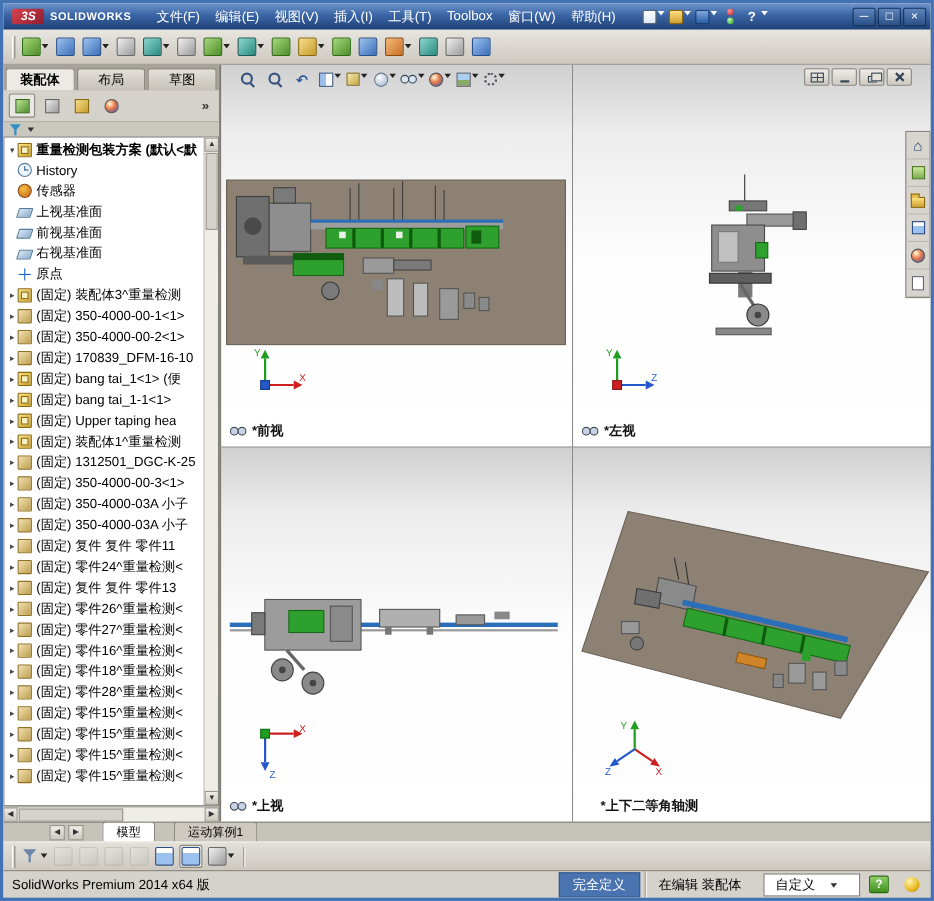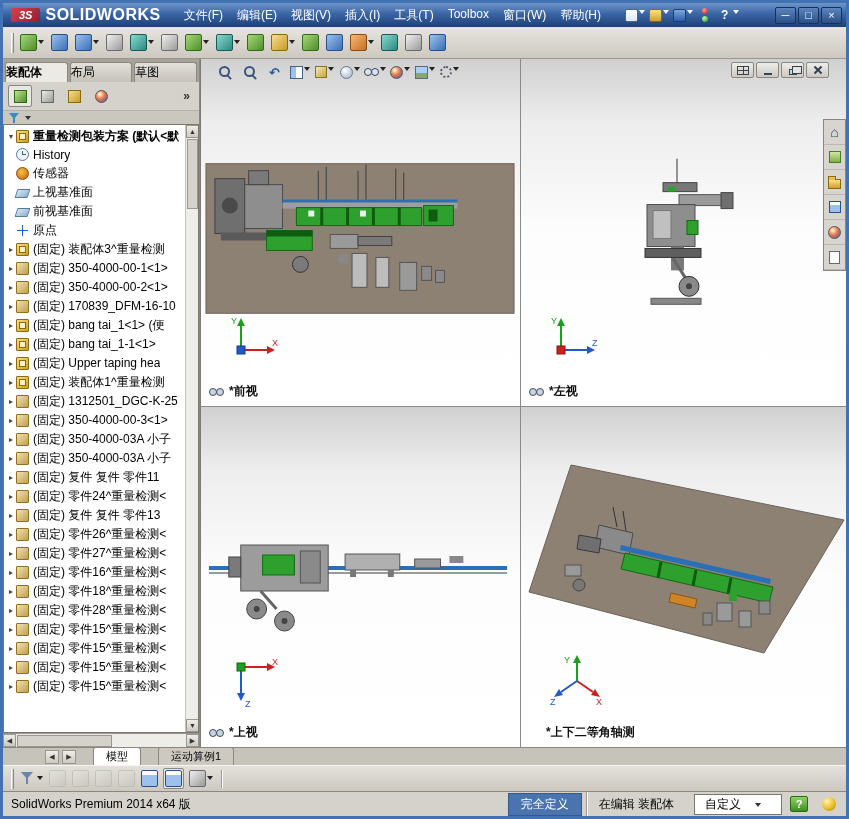--- a/index.html
+++ b/index.html
@@ -3,21 +3,21 @@
 <meta charset="utf-8">
 <style>
 *{margin:0;padding:0;box-sizing:border-box}
 body{font-family:"Liberation Sans","DejaVu Sans",sans-serif;font-size:12px;color:#000;background:#888}
 #win{position:relative;width:849px;height:819px;border:3px solid #4272b4;background:#d5d2cb;overflow:hidden}
 
 
 .titlebar{position:absolute;left:0;top:0;width:843px;height:24px;background:linear-gradient(180deg,#6e95cc 0%,#3a65a5 45%,#1e4076 100%);display:flex;align-items:center;color:#fff}
 .logo{display:flex;align-items:center;gap:5px;padding:0 8px}
 .logo-badge{background:linear-gradient(135deg,#d8414f,#8f1f2f);color:#fff;font-weight:bold;font-style:italic;padding:1px 8px;border-radius:2px;font-size:11px}
-.brand{font-weight:bold;letter-spacing:.5px;font-size:16px}
+.brand{font-weight:bold;letter-spacing:.5px;font-size:10px}
 .menus{display:flex;margin-left:8px}
 .menu-item{padding:4px 7px;cursor:default;white-space:nowrap}
 .title-tools{display:flex;align-items:center;gap:2px;margin-left:16px}
 .ttb{display:flex;align-items:center;padding:1px;gap:1px}
 .ttb .crt{border-top-color:#fff}
 .t-ind{width:10px;height:16px;position:relative;margin:0 6px}
 .t-ind::before{content:"";position:absolute;left:2px;top:1px;width:6px;height:6px;border-radius:50%;background:radial-gradient(circle at 35% 30%,#ff9a9a,#c01818)}
 .t-ind::after{content:"";position:absolute;left:2px;bottom:1px;width:6px;height:6px;border-radius:50%;background:radial-gradient(circle at 35% 30%,#b8ffb0,#1f8f1f)}
 .help-btn{color:#fff;font-weight:bold;padding:2px 5px}
 .winbtns{display:flex;margin-left:auto;padding-right:4px;gap:2px}
@@ -44,21 +44,21 @@
 [data-c="folder"] .sq{background:linear-gradient(180deg,#ffe080,#d0a030);border-color:#8a6a10}
 [data-c="disk"] .sq{background:linear-gradient(180deg,#7fa8dc,#2a5fa8);border-color:#1a3f78}
 [data-c="bluewin"] .sq{background:linear-gradient(180deg,#fff 4px,#9cc1ee 4px);border-color:#2a4f88}
 [data-c="funnel"] .sq{background:none;border:none;position:relative}
 [data-c="funnel"] .sq::before{content:"";position:absolute;left:2px;top:2px;border-left:6px solid transparent;border-right:6px solid transparent;border-top:7px solid #6a86a8}
 [data-c="funnel"] .sq::after{content:"";position:absolute;left:7px;top:8px;width:2px;height:6px;background:#6a86a8}
 
 
 .leftpanel{position:absolute;left:0;top:56px;width:197px;height:688px;background:#d5d2cb;border-right:1px solid #8a877f}
 .doc-tabs{display:flex;background:#a7a39b;padding:3px 2px 0;gap:2px;height:23px}
-.dtab{flex:1;line-height:18px;background:linear-gradient(180deg,#e3e0da,#c6c2ba);border:1px solid #8a877f;border-bottom:none;border-radius:3px 3px 0 0;font-size:12px;white-space:nowrap;overflow:hidden}
+.dtab{flex:1;text-align:center;line-height:18px;background:linear-gradient(180deg,#e3e0da,#c6c2ba);border:1px solid #8a877f;border-bottom:none;border-radius:3px 3px 0 0;font-size:12px;white-space:nowrap;overflow:hidden}
 .dtab.active{background:#eceae5;font-weight:bold}
 .fm-head{height:28px;display:flex;align-items:center;gap:3px;padding:2px 5px}
 .fmb{width:24px;height:22px;display:flex;align-items:center;justify-content:center}
 .fm-more{margin-left:auto;font-weight:bold;color:#333;padding:0 4px}
 [data-c="tree-green"] .hg{width:13px;height:13px;background:linear-gradient(135deg,#bfe48f,#4f8f2f);border:1px solid #2f6b17}
 [data-c="wrench"] .hg{width:13px;height:13px;background:linear-gradient(135deg,#ececec,#9a9a9a);border:1px solid #666}
 [data-c="config"] .hg{width:13px;height:13px;background:linear-gradient(135deg,#f5df8a,#c89a2a);border:1px solid #8a6a10}
 .filter-bar{height:14px;display:flex;align-items:center;gap:4px;padding:0 5px;background:#cac7bf;border-top:1px solid #b5b2aa}
 .funnel-ic{position:relative;width:13px;height:12px}
 .funnel-ic::before{content:"";position:absolute;left:1px;top:1px;border-left:5px solid transparent;border-right:5px solid transparent;border-top:6px solid #2e8fc6}
@@ -320,20 +320,25 @@
         </div>
           <div class="trow">
           <span class="arrow"></span>
           <span class="t-ic" data-icon="plane"></span>
           <span class="t-label">上视基准面</span>
         </div>
           <div class="trow">
           <span class="arrow"></span>
           <span class="t-ic" data-icon="plane"></span>
           <span class="t-label">前视基准面</span>
+        </div>
+          <div class="trow">
+          <span class="arrow"></span>
+          <span class="t-ic" data-icon="plane"></span>
+          <span class="t-label">右视基准面</span>
         </div>
           <div class="trow">
           <span class="arrow"></span>
           <span class="t-ic" data-icon="origin"></span>
           <span class="t-label">原点</span>
         </div>
           <div class="trow">
           <span class="arrow">▸</span>
           <span class="t-ic" data-icon="assembly"></span>
           <span class="t-label">(固定) 装配体3^重量检测</span>

